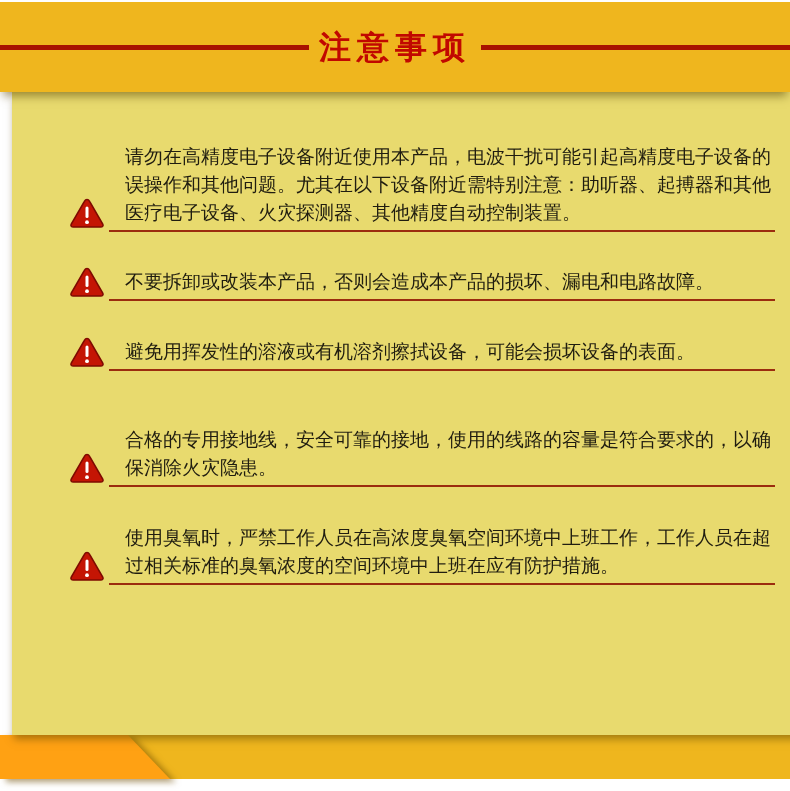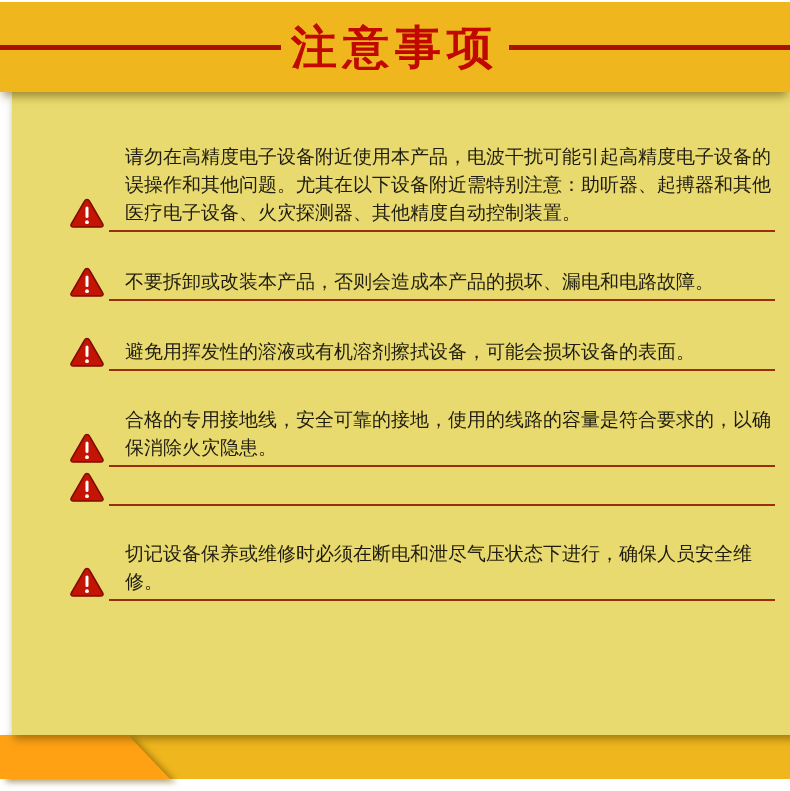--- a/index.html
+++ b/index.html
@@ -16,21 +16,21 @@
   .header {
     position:absolute; top:2px; left:0; width:790px; height:90px;
     background:#efb61e;
     display:flex; align-items:center;
     box-shadow:0 7px 9px -3px rgba(85,65,0,0.55);
     z-index:3;
   }
   .hline { flex:1; height:5px; background:#a81200; }
   .title {
     margin:0 10px;
-    font-size:46px; font-weight:bold; color:#c10800;
+    font-size:32px; font-weight:bold; color:#c10800;
     letter-spacing:6px; line-height:1; white-space:nowrap;
   }
 
   
   .body {
     position:absolute; top:92px; left:12px; width:790px; height:643px;
     background:#e8da6e;
     box-sizing:border-box;
     padding:51px 27px 0 58px;
     box-shadow:0 6px 8px -2px rgba(85,65,0,0.5);
@@ -45,21 +45,21 @@
     height:2px; background:#9b2c0e;
     margin-top:3px; margin-left:-16px;
   }
   .item .icon {
     position:absolute; left:0; bottom:4px;
     width:34px; height:30px; display:block;
   }
   .m1 { margin-bottom:36px; }
   .m2 { margin-bottom:37px;margin-top:12px; }
   .m3 { margin-bottom:44px; }
-  .m4 { margin-bottom:35px; }
+  .m4 { margin-bottom:55px; }
   .m5 { margin-bottom:37px; }
   .m6 { margin-bottom:34px; }
   .m7 { margin-bottom:0; }
 
   
   .footer {
     position:absolute; top:735px; left:0; width:790px; height:44px;
     background:#efb61e;
     z-index:1;
   }
@@ -137,34 +137,24 @@
     </div>
 
     <div class="item m6">
       <span class="icon">
         <svg viewBox="0 0 34 30" width="34" height="30">
           <path d="M17 1.5 C18.2 1.5 19 2.3 19.6 3.4 L32.6 25.8 C33.6 27.7 32.7 29 30.6 29 L3.4 29 C1.3 29 0.4 27.7 1.4 25.8 L14.4 3.4 C15 2.3 15.8 1.5 17 1.5 Z" fill="#c41504" stroke="#7e0a00" stroke-width="1.6"></path>
           <rect x="15.5" y="8.5" width="3" height="11.5" rx="1.5" fill="#ffffff"></rect>
           <circle cx="17" cy="24.2" r="1.9" fill="#ffffff"></circle>
         </svg>
       </span>
+      <div class="text">使用臭氧时，严禁工作人员在高浓度臭氧空间环境中上班工作，工作人员在超过相关标准的臭氧浓度的空间环境中上班在应有防护措施。</div>
       <div class="underline"></div>
     </div>
 
-    <div class="item m7">
-      <span class="icon">
-        <svg viewBox="0 0 34 30" width="34" height="30">
-          <path d="M17 1.5 C18.2 1.5 19 2.3 19.6 3.4 L32.6 25.8 C33.6 27.7 32.7 29 30.6 29 L3.4 29 C1.3 29 0.4 27.7 1.4 25.8 L14.4 3.4 C15 2.3 15.8 1.5 17 1.5 Z" fill="#c41504" stroke="#7e0a00" stroke-width="1.6"></path>
-          <rect x="15.5" y="8.5" width="3" height="11.5" rx="1.5" fill="#ffffff"></rect>
-          <circle cx="17" cy="24.2" r="1.9" fill="#ffffff"></circle>
-        </svg>
-      </span>
-      <div class="text">切记设备保养或维修时必须在断电和泄尽气压状态下进行，确保人员安全维修。</div>
-      <div class="underline"></div>
-    </div>
 
   </div>
 
   <div class="footer">
     <div class="trap-wrap">
       <div class="trap"></div>
     </div>
   </div>
 
 </div>

